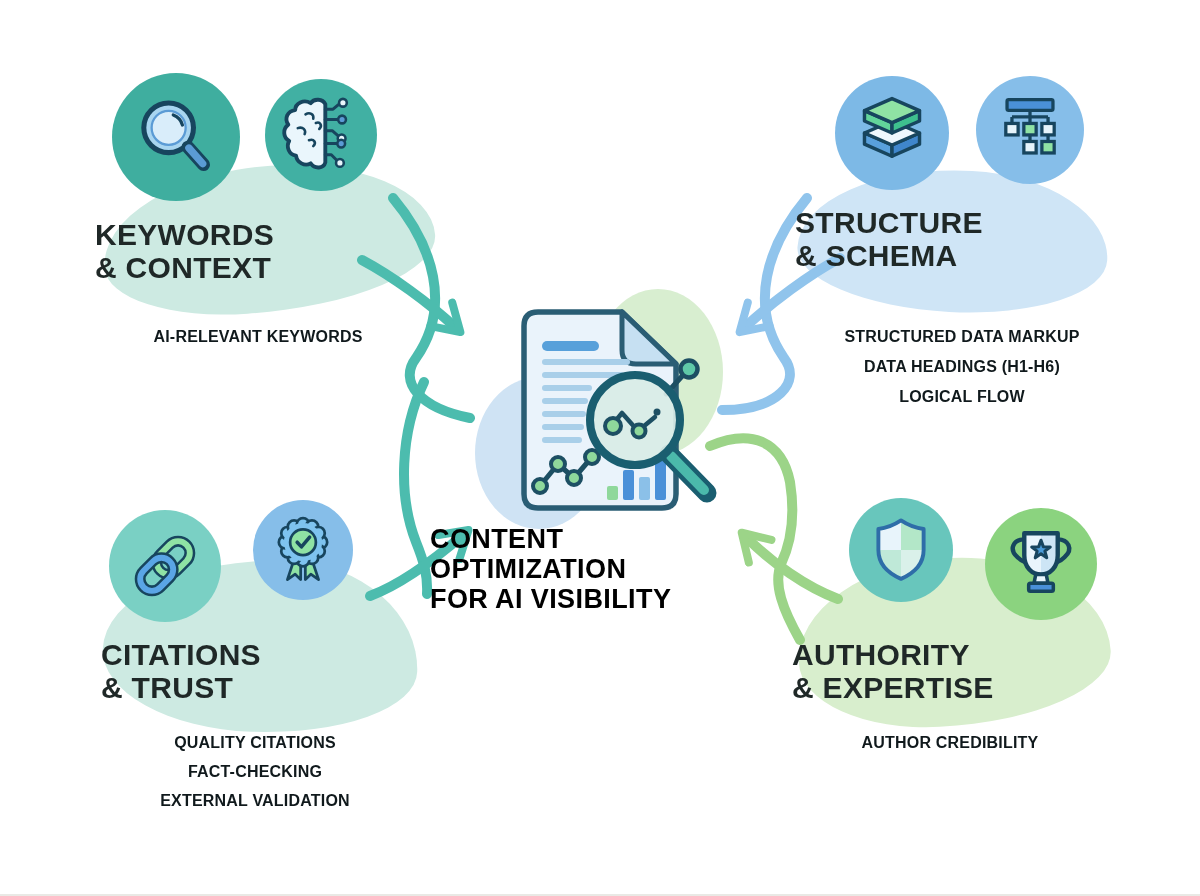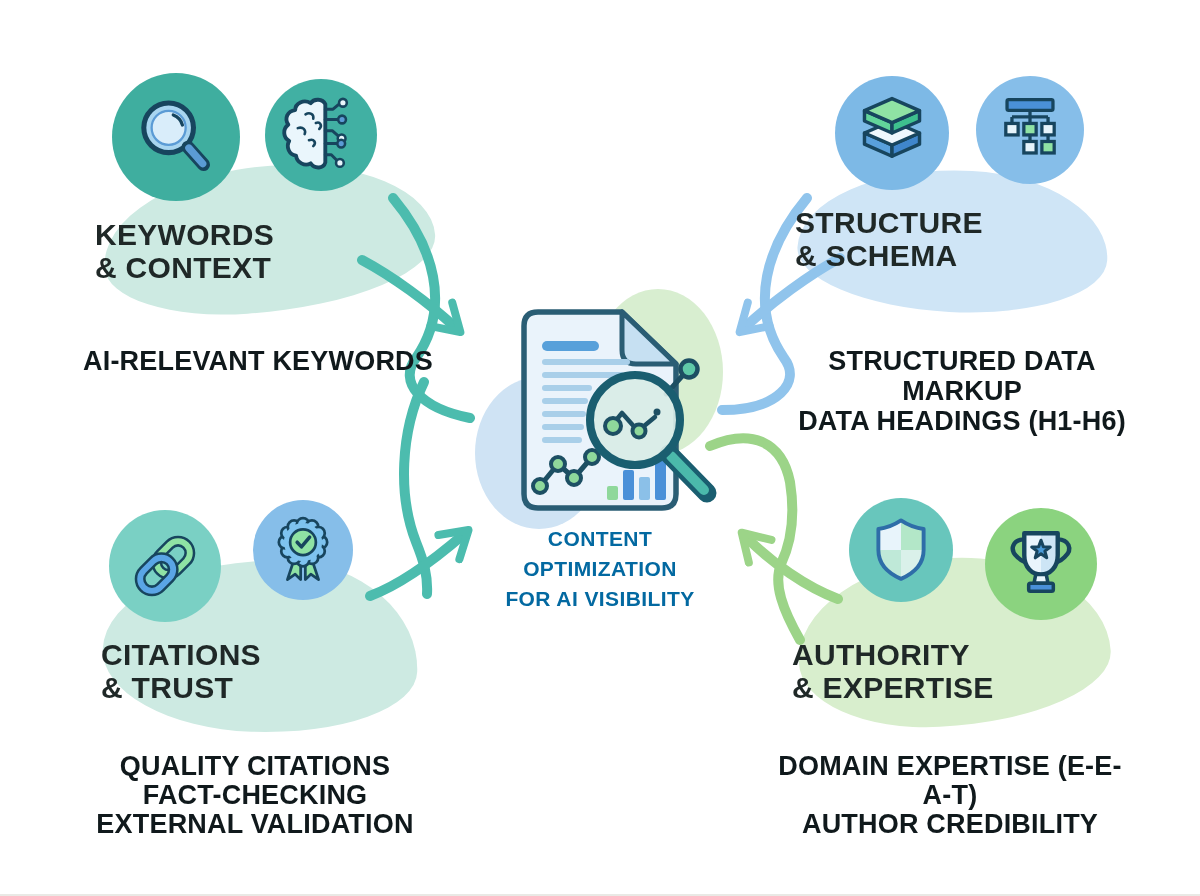--- a/index.html
+++ b/index.html
@@ -7,24 +7,24 @@
           font-family:"Liberation Sans",sans-serif;}
   .quad{display:contents;}
   .blob{position:absolute;z-index:1;}
   .overlay{position:absolute;left:0;top:0;z-index:2;}
   .center-svg{position:absolute;left:440px;top:270px;z-index:3;}
   .circle{position:absolute;border-radius:50%;display:flex;align-items:center;justify-content:center;z-index:4;}
   .circle svg{display:block;}
   .q-title{position:absolute;z-index:5;margin:0;white-space:pre-line;
            font-weight:bold;color:#1f2827;font-size:30px;line-height:33px;letter-spacing:.3px;}
   .q-list{position:absolute;z-index:5;text-align:center;font-weight:bold;color:#10191c;
-          font-size:27px;line-height:30px;letter-spacing:.2px;margin-top:24px;}
+          font-size:16px;line-height:30px;letter-spacing:.2px;}
   .q-list.lower{line-height:29px;}
   .center-title{position:absolute;z-index:5;left:430px;top:524px;width:340px;white-space:pre-line;
-          text-align:center;font-weight:bold;color:#0369a1;font-size:21px;line-height:30px;letter-spacing:.4px;}
+          text-align:left;font-weight:bold;color:#000000;font-size:27px;line-height:30px;letter-spacing:.4px;}
   .bottom-edge{position:absolute;left:0;right:0;bottom:0;height:2px;background:#e9e9e5;z-index:6;}
 </style>
 </head>
 <body>
 
 <div class="canvas">
 
   
   <div class="blob" style="left:103px;top:166px;width:332px;height:146px;background:#cdeae2;
               border-radius:52% 48% 58% 42% / 62% 55% 45% 38%;transform:rotate(-4deg);"></div>
@@ -178,20 +178,21 @@
           <rect x="42.5" y="64" width="15" height="14" fill="#e6f4fb"></rect>
           <rect x="64.5" y="64" width="15" height="14" fill="#8fe2a4"></rect>
         </g>
       </svg>
     </div>
     <h2 class="q-title" style="left:795px;top:206px;width:320px;">STRUCTURE
 &amp; SCHEMA</h2>
     <div class="q-list" style="left:792px;top:322px;width:340px;">
       <div>STRUCTURED DATA MARKUP</div>
       <div>DATA HEADINGS (H1-H6)</div>
+      <div>LOGICAL FLOW</div>
     </div>
   </section>
 
   
   <section class="quad">
     <div class="circle" style="left:109px;top:510px;width:112px;height:112px;background:#7ad0c4;">
       <svg width="84" height="84" viewBox="0 0 100 100">
         <g transform="rotate(-45 50 50)">
           <rect x="42" y="36" width="44" height="28" rx="14" fill="none" stroke="#17455e" stroke-width="13"></rect>
           <rect x="42" y="36" width="44" height="28" rx="14" fill="none" stroke="#8fe2a4" stroke-width="7"></rect>
@@ -262,21 +263,20 @@
         <path d="M50,15 H69 V40 C69,54 60,62 50,62 Z" fill="#cde5f5"></path>
         <path d="M31,15 H69 V40 C69,54 60,62 50,62 C40,62 31,54 31,40 Z" fill="none" stroke="#17455e" stroke-width="5" stroke-linejoin="round"></path>
         <polygon points="50,23 52.7,30.3 60.5,30.6 54.4,35.4 56.5,42.9 50,38.4 43.5,42.9 45.6,35.4 39.5,30.6 47.3,30.3" fill="#4a9bd8" stroke="#17455e" stroke-width="3.5" stroke-linejoin="round"></polygon>
         <path d="M44,62 L42,72 H58 L56,62 Z" fill="#e9f5fc" stroke="#17455e" stroke-width="4" stroke-linejoin="round"></path>
         <rect x="36" y="72" width="28" height="9" rx="2" fill="#4a90d8" stroke="#17455e" stroke-width="4"></rect>
       </svg>
     </div>
     <h2 class="q-title" style="left:792px;top:638px;width:320px;">AUTHORITY
 &amp; EXPERTISE</h2>
     <div class="q-list lower" style="left:770px;top:728px;width:360px;">
-      <div>DOMAIN EXPERTISE (E-E-A-T)</div>
       <div>AUTHOR CREDIBILITY</div>
     </div>
   </section>
 
   
   <div class="center-title">CONTENT
 OPTIMIZATION
 FOR AI VISIBILITY</div>
 
   <div class="bottom-edge"></div>

